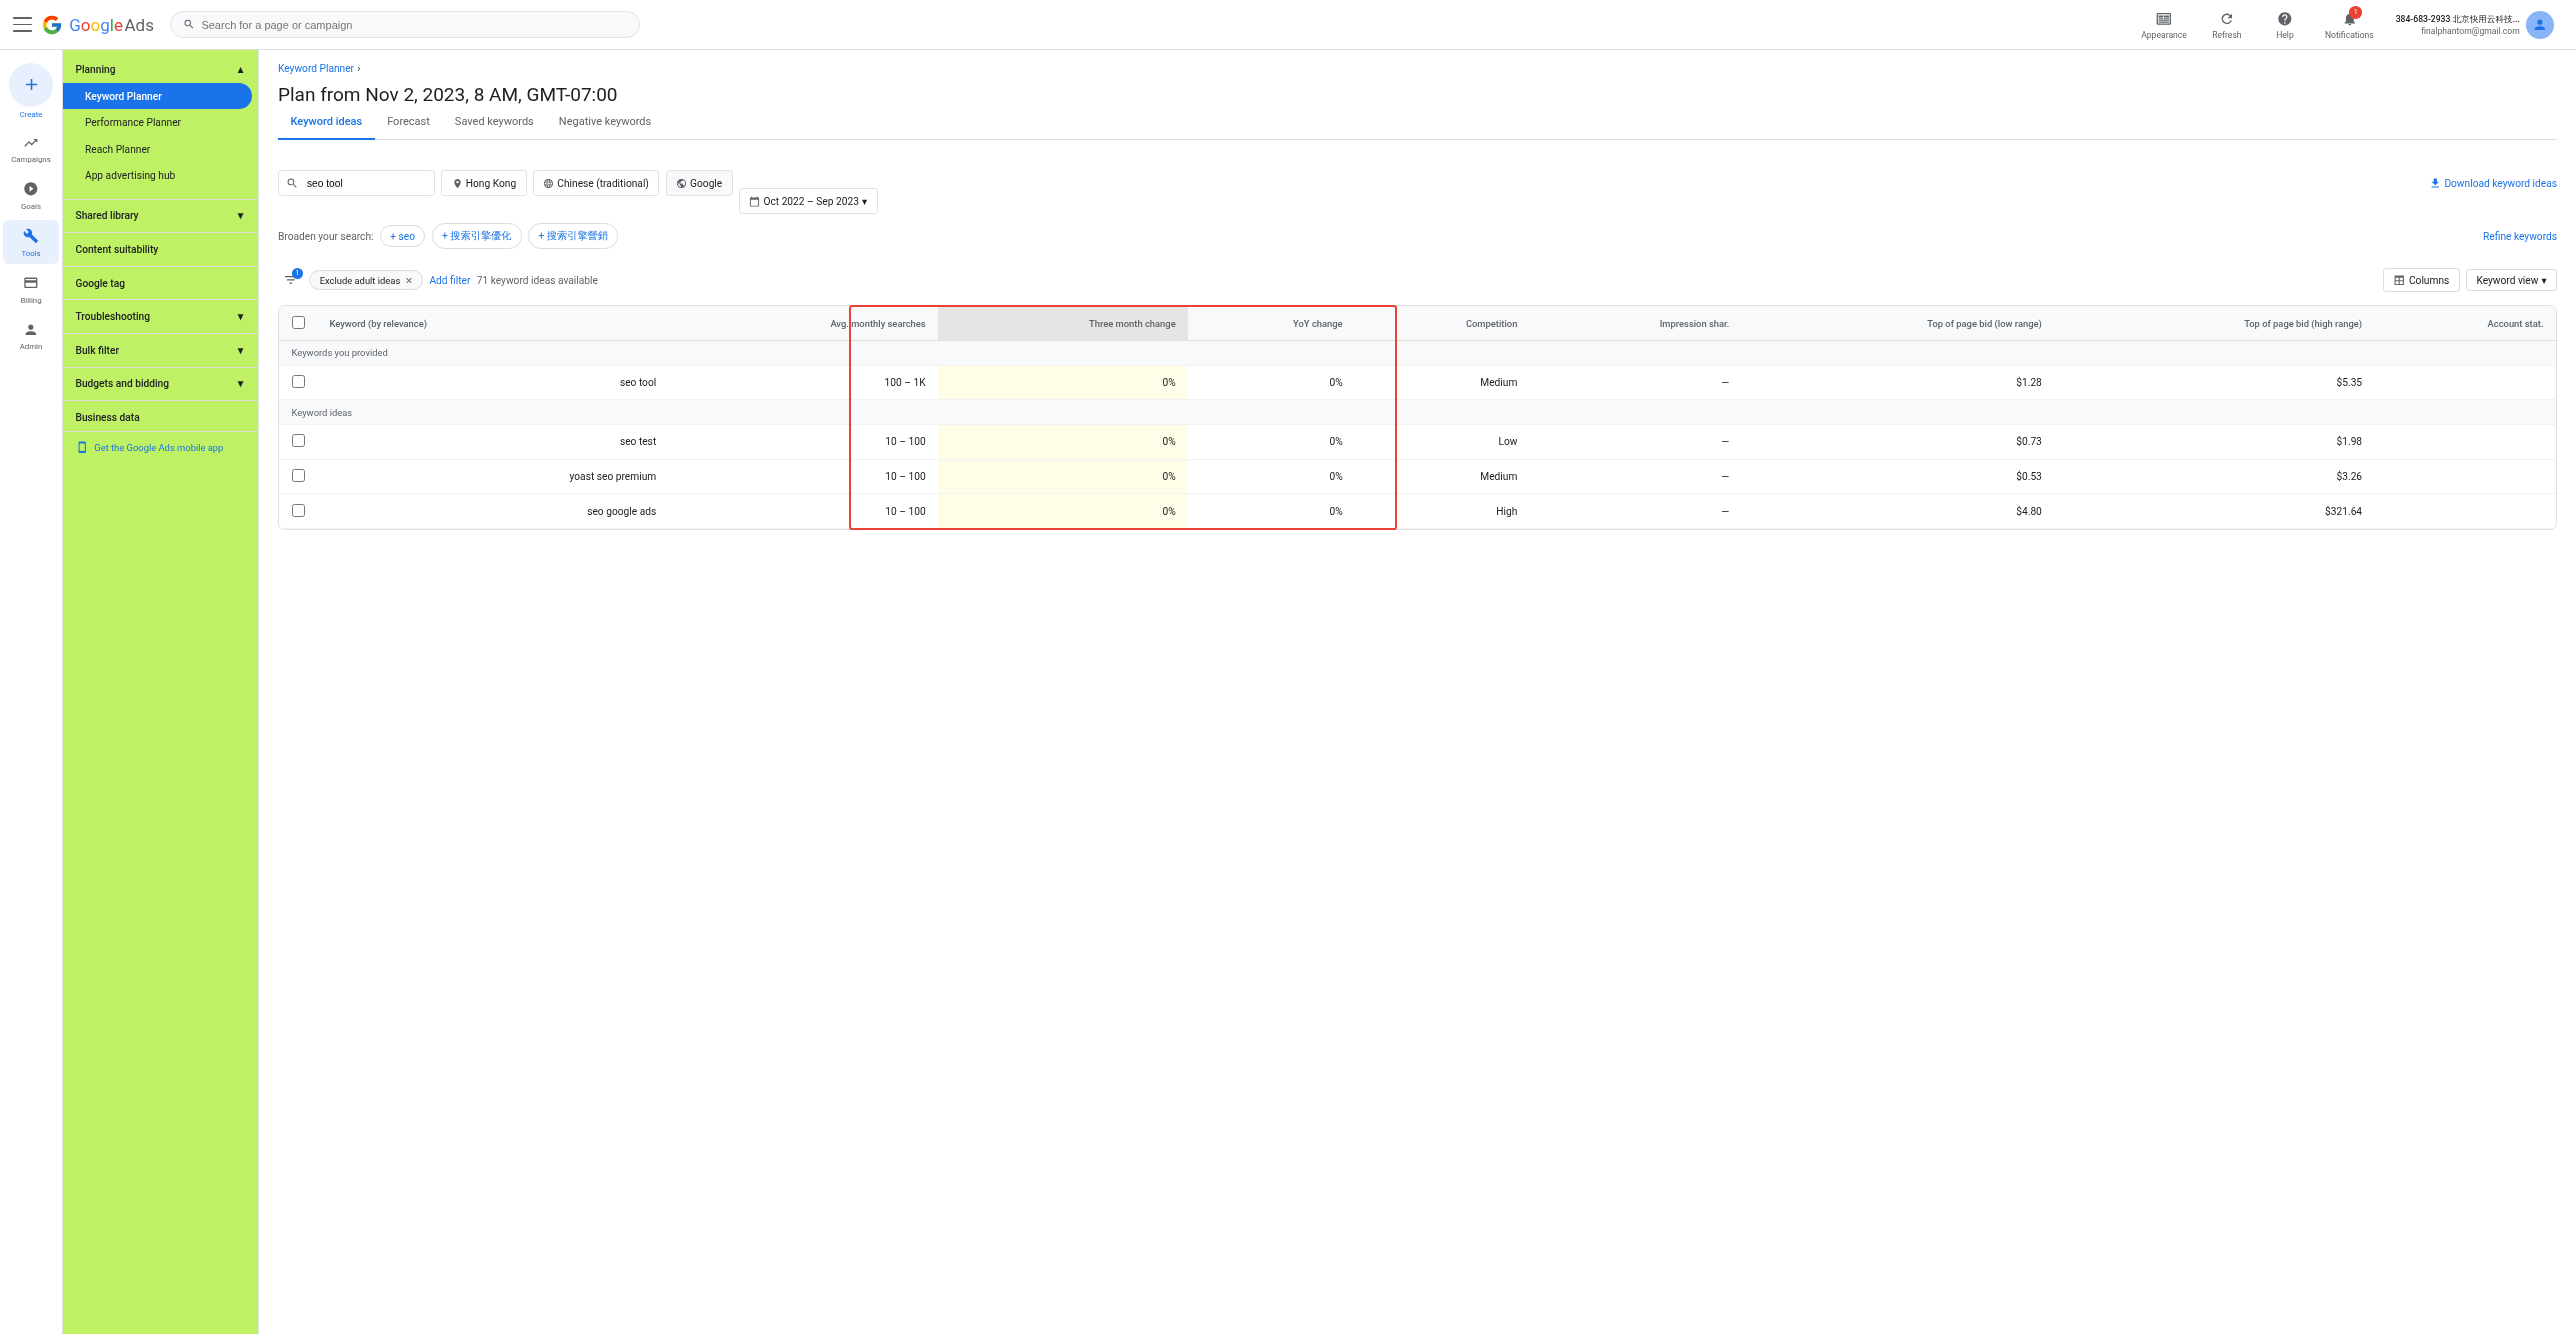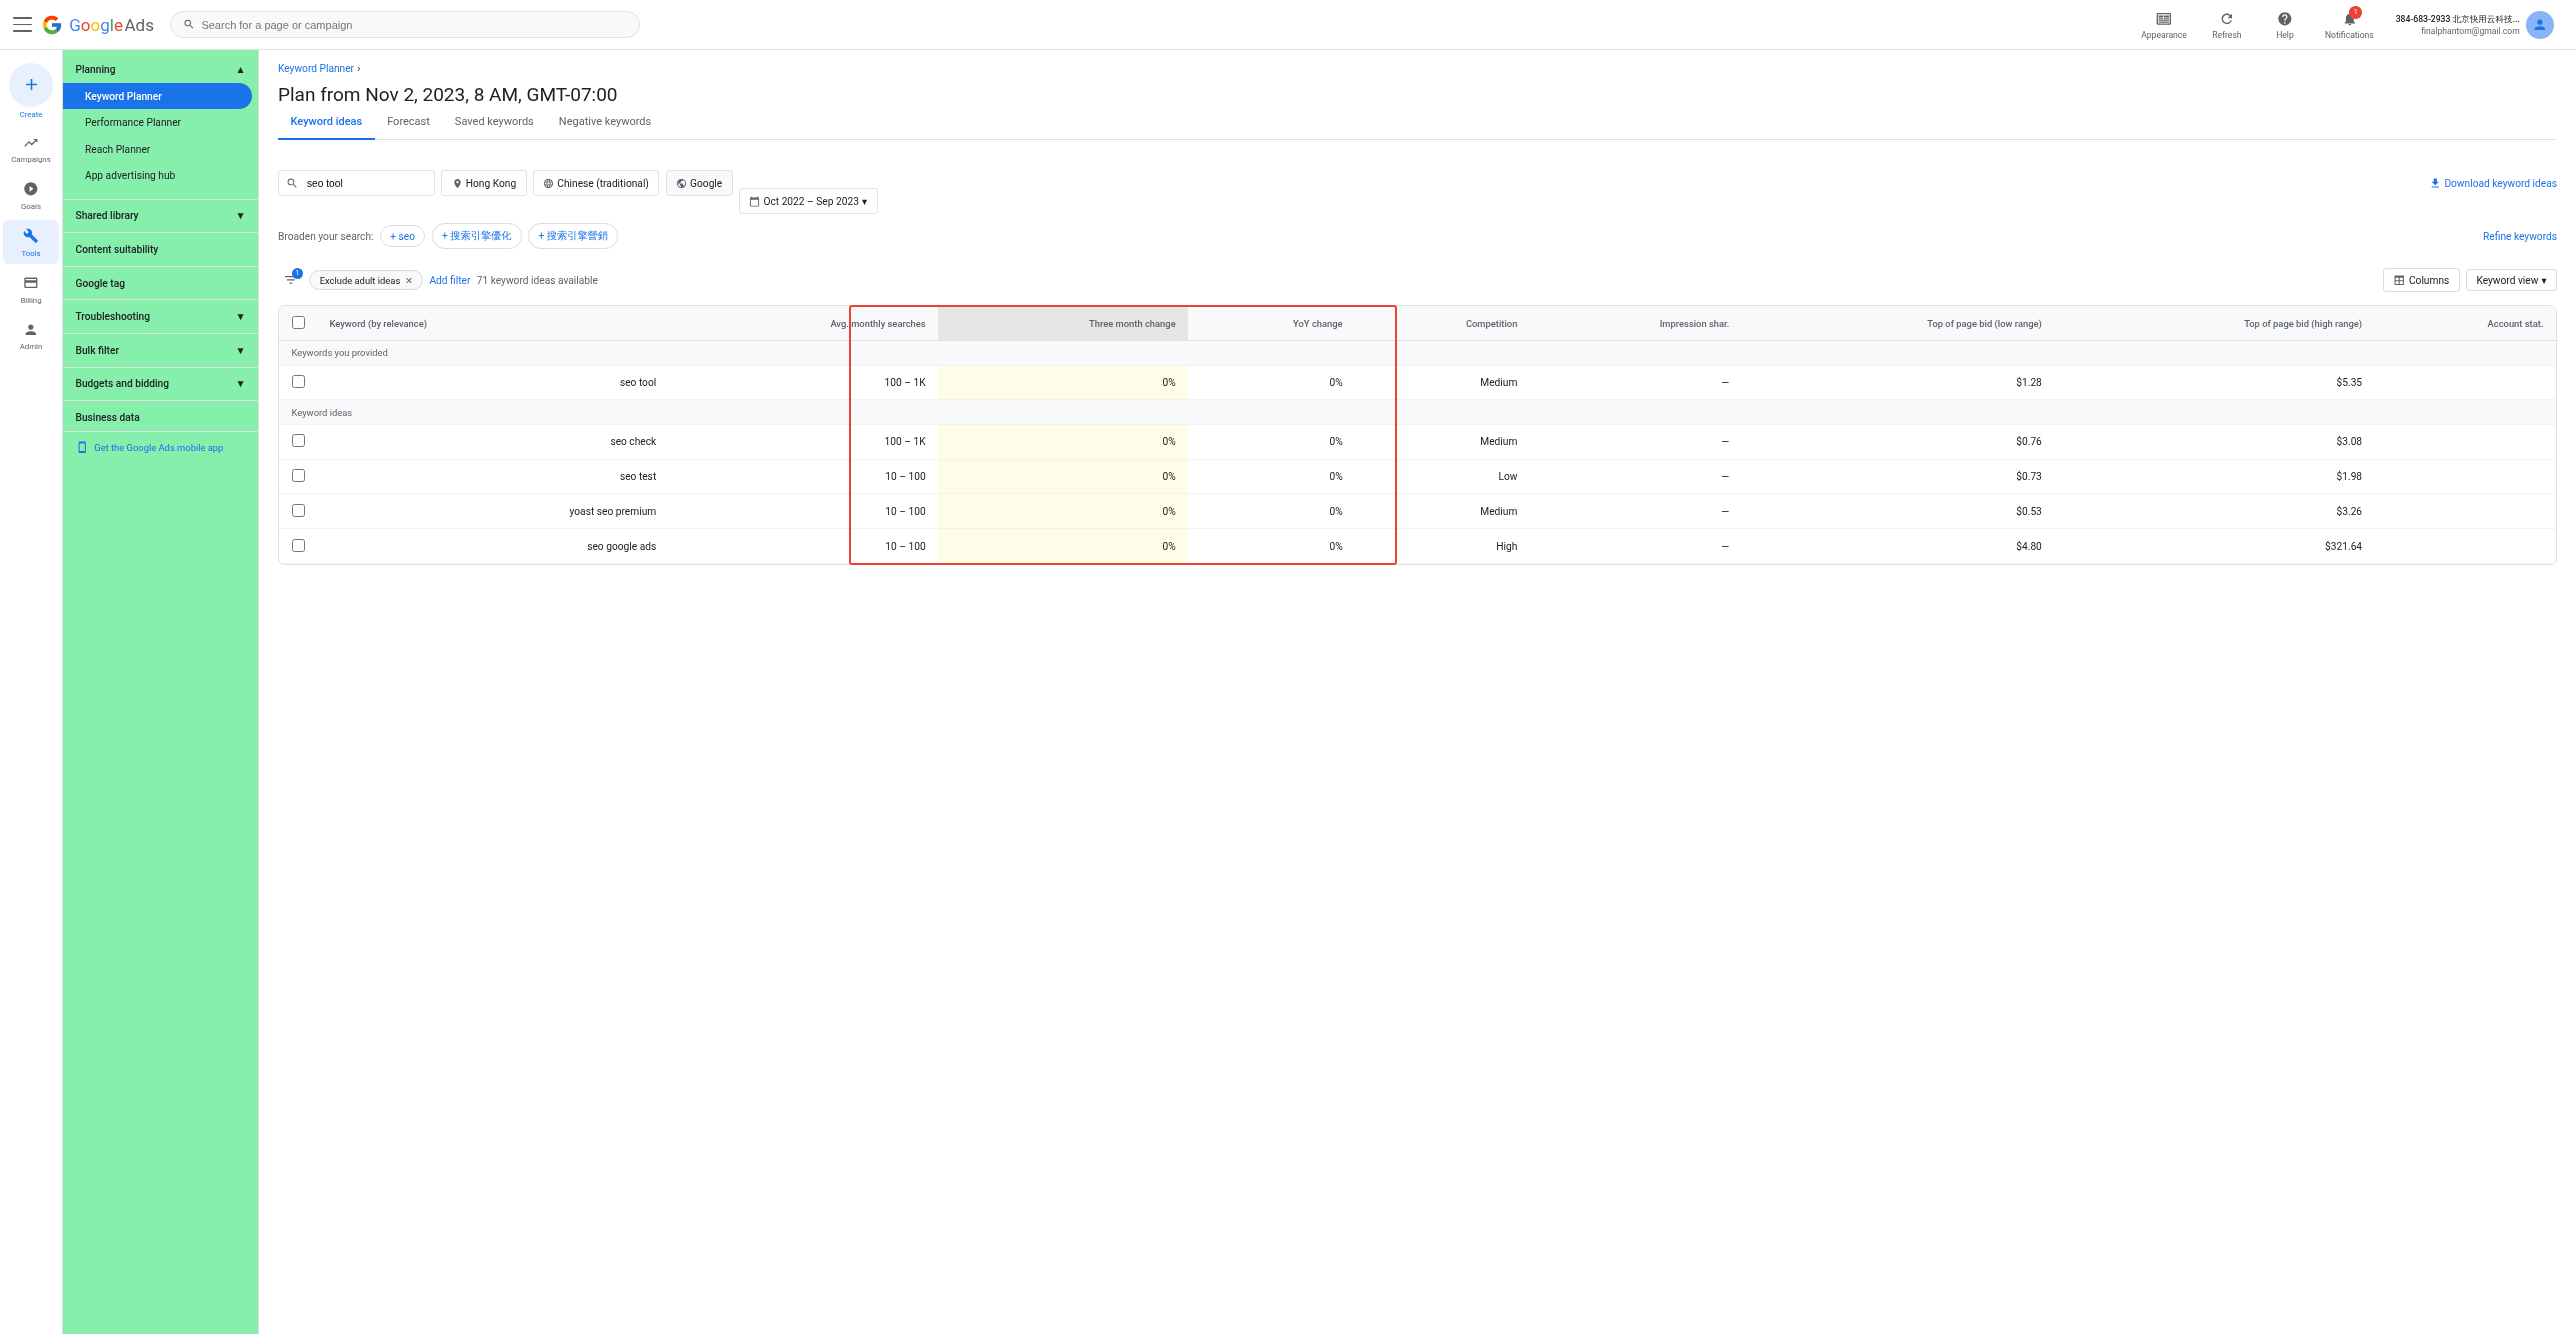--- a/index.html
+++ b/index.html
@@ -56,21 +56,21 @@
     .sidebar-icon-item .label { font-size: 7.8px; color: #5f6368; text-align: center; }
     .sidebar-icon-item.active .label { color: #1a73e8; }
     .create-btn {
       width: 44px; height: 44px; background: #e8f0fe; border-radius: 50%;
       display: flex; align-items: center; justify-content: center;
       cursor: pointer; margin: 6.3px auto 3.1px; color: #1a73e8; font-size: 19px;
     }
     .create-label { font-size: 7.8px; color: #1a73e8; text-align: center; margin-bottom: 6.3px; }
 
     
-    .nav-panel { width: 196px; background: #86efac; border-right: 0.8px solid #e0e0e0; overflow-y: auto; flex-shrink: 0; }
+    .nav-panel { width: 196px; background: #bef264; border-right: 0.8px solid #e0e0e0; overflow-y: auto; flex-shrink: 0; }
     .nav-section { padding: 6.3px 0; }
     .nav-section-header {
       display: flex; align-items: center; justify-content: space-between;
       padding: 7.8px 12.5px; cursor: pointer; font-weight: 500; font-size: 10.2px; color: #202124;
     }
     .nav-item {
       padding: 7.8px 12.5px 7.8px 22px; cursor: pointer; font-size: 10.2px; color: #202124;
       border-radius: 0 15.7px 15.7px 0; margin-right: 6.3px;
     }
     .nav-item.active { background: #1a73e8; color: #fff; font-weight: 500; }
@@ -501,32 +501,20 @@
               <td>$1.28</td>
               <td>$5.35</td>
               <td></td>
             </tr>
 
             <tr class="section-row">
               <td colspan="10">Keyword ideas</td>
             </tr>
             <tr>
               <td class="checkbox-cell"><input type="checkbox" style=""></td>
-              <td><span class="keyword-name">seo check</span></td>
-              <td>100 – 1K</td>
-              <td style="background:#fffde7;">0%</td>
-              <td>0%</td>
-              <td>Medium</td>
-              <td>—</td>
-              <td>$0.76</td>
-              <td>$3.08</td>
-              <td></td>
-            </tr>
-            <tr>
-              <td class="checkbox-cell"><input type="checkbox" style=""></td>
               <td><span class="keyword-name">seo test</span></td>
               <td>10 – 100</td>
               <td style="background:#fffde7;">0%</td>
               <td>0%</td>
               <td>Low</td>
               <td>—</td>
               <td>$0.73</td>
               <td>$1.98</td>
               <td></td>
             </tr>

